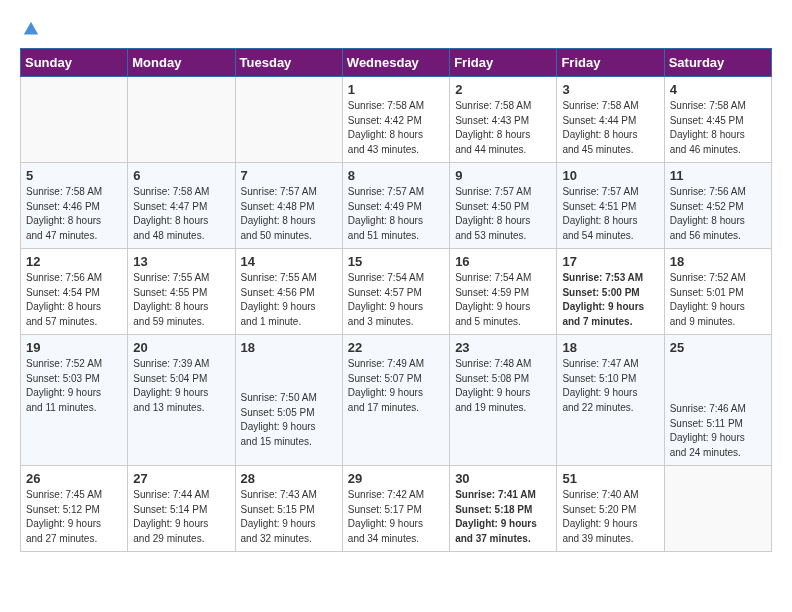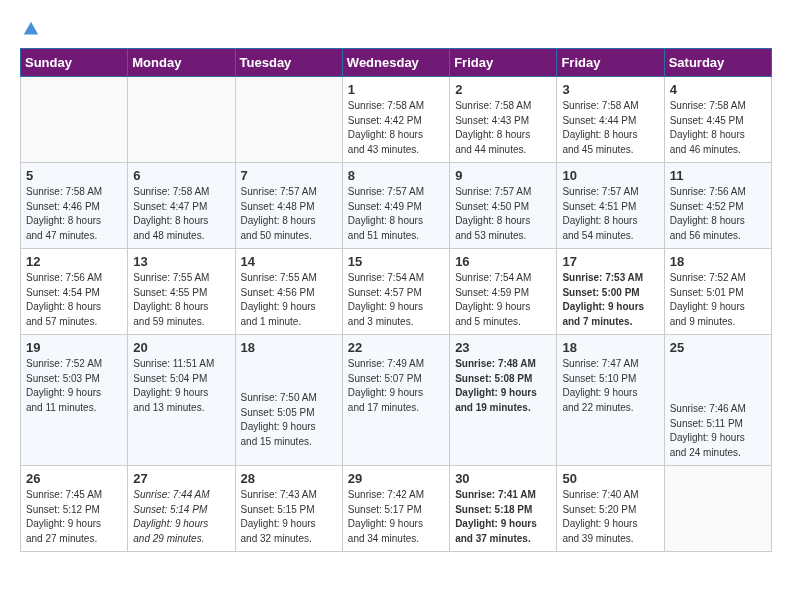--- a/index.html
+++ b/index.html
@@ -263,42 +263,42 @@
       <tr>
         <td>
           <span class="day-number">19</span>
           <div class="day-info" style="white-space: pre-line;">Sunrise: 7:52 AM
 Sunset: 5:03 PM
 Daylight: 9 hours
 and 11 minutes.</div>
         </td>
         <td>
           <span class="day-number">20</span>
-          <div class="day-info" style="white-space: pre-line;">Sunrise: 11:51 AM
+          <div class="day-info" style="white-space: pre-line;">Sunrise: 7:39 AM
 Sunset: 5:04 PM
 Daylight: 9 hours
 and 13 minutes.</div>
         </td>
         <td>
           <span class="day-number">18</span>
           <div class="day-info" style="white-space: pre-line; margin-top: 36px;">Sunrise: 7:50 AM
 Sunset: 5:05 PM
 Daylight: 9 hours
 and 15 minutes.</div>
         </td>
         <td>
           <span class="day-number">22</span>
           <div class="day-info" style="white-space: pre-line;">Sunrise: 7:49 AM
 Sunset: 5:07 PM
 Daylight: 9 hours
 and 17 minutes.</div>
         </td>
         <td>
           <span class="day-number">23</span>
-          <div class="day-info" style="white-space: pre-line; font-weight: bold;">Sunrise: 7:48 AM
+          <div class="day-info" style="white-space: pre-line;">Sunrise: 7:48 AM
 Sunset: 5:08 PM
 Daylight: 9 hours
 and 19 minutes.</div>
         </td>
         <td>
           <span class="day-number">18</span>
           <div class="day-info" style="white-space: pre-line;">Sunrise: 7:47 AM
 Sunset: 5:10 PM
 Daylight: 9 hours
 and 22 minutes.</div>
@@ -314,21 +314,21 @@
       <tr>
         <td>
           <span class="day-number">26</span>
           <div class="day-info" style="white-space: pre-line;">Sunrise: 7:45 AM
 Sunset: 5:12 PM
 Daylight: 9 hours
 and 27 minutes.</div>
         </td>
         <td>
           <span class="day-number">27</span>
-          <div class="day-info" style="white-space: pre-line; font-style: italic;">Sunrise: 7:44 AM
+          <div class="day-info" style="white-space: pre-line;">Sunrise: 7:44 AM
 Sunset: 5:14 PM
 Daylight: 9 hours
 and 29 minutes.</div>
         </td>
         <td>
           <span class="day-number">28</span>
           <div class="day-info" style="white-space: pre-line;">Sunrise: 7:43 AM
 Sunset: 5:15 PM
 Daylight: 9 hours
 and 32 minutes.</div>
@@ -341,21 +341,21 @@
 and 34 minutes.</div>
         </td>
         <td>
           <span class="day-number">30</span>
           <div class="day-info" style="white-space: pre-line; font-weight: bold;">Sunrise: 7:41 AM
 Sunset: 5:18 PM
 Daylight: 9 hours
 and 37 minutes.</div>
         </td>
         <td>
-          <span class="day-number">50</span>
+          <span class="day-number">51</span>
           <div class="day-info" style="white-space: pre-line;">Sunrise: 7:40 AM
 Sunset: 5:20 PM
 Daylight: 9 hours
 and 39 minutes.</div>
         </td>
         <td class="empty-cell"></td>
       </tr>
     </tbody>
 </table>
 

